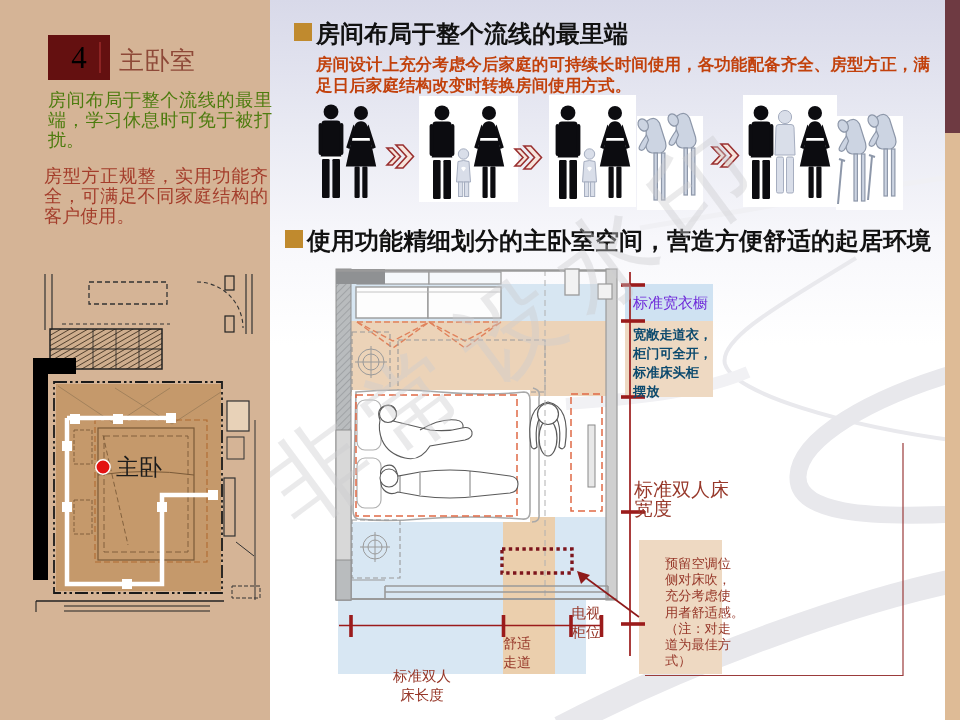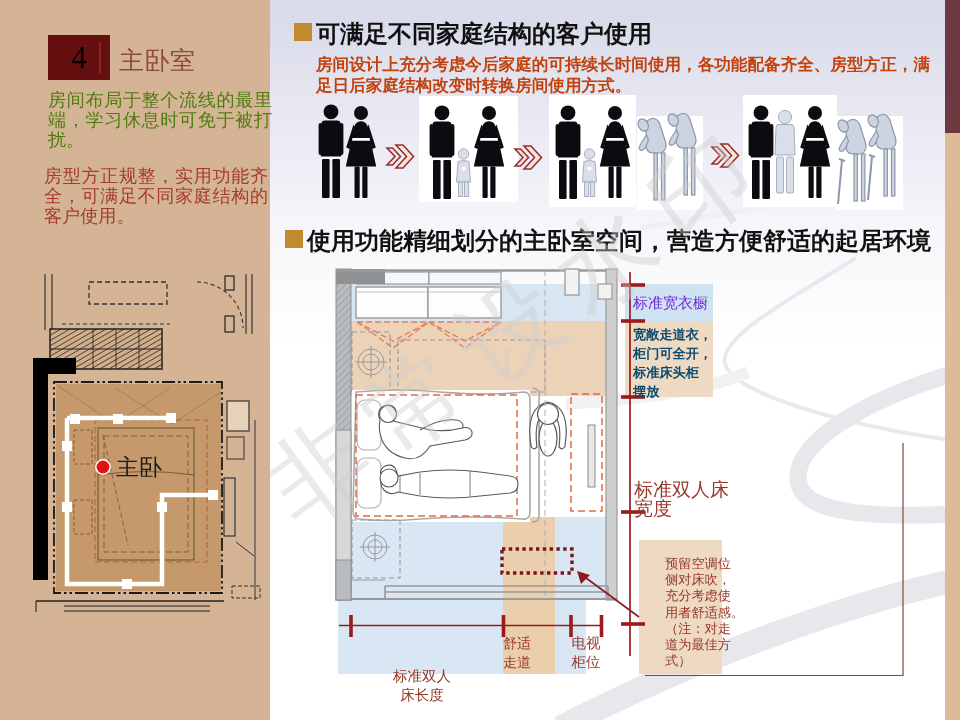--- a/index.html
+++ b/index.html
@@ -112,21 +112,21 @@
 <line x1="64" y1="611" x2="210" y2="611" stroke="#222" stroke-width="1.1"></line>
 <line x1="36" y1="601" x2="36" y2="612" stroke="#222" stroke-width="1.1"></line>
 </svg>
 
 <div class="abs" style="left:945px;top:0;width:15px;height:133px;background:#6e3a42;"></div>
 
 <div class="abs" style="left:945px;top:133px;width:15px;height:587px;background:#debb96;"></div>
 
 <div class="abs" style="left:294px;top:23px;width:18px;height:18px;background:#c08a2e;"></div>
 
-<div class="abs" style="left:316px;top:18px;color:#111;font-size:24px;font-weight:bold;">可满足不同家庭结构的客户使用</div>
+<div class="abs" style="left:316px;top:18px;color:#111;font-size:24px;font-weight:bold;">房间布局于整个流线的最里端</div>
 
 <div class="abs" style="left:316px;top:55px;width:640px;color:#c2410c;font-size:16.6px;line-height:20.8px;font-weight:bold;">房间设计上充分考虑今后家庭的可持续长时间使用，各功能配备齐全、房型方正，满<br>足日后家庭结构改变时转换房间使用方式。</div>
 
 <svg class="abs" style="left:300px;top:90px;" width="612" height="125" viewBox="300 90 612 125" id="figrow">
 <defs>
 <g id="manB">
 <circle cx="15" cy="7.8" r="7.4"></circle>
 <path d="M 5.5,20 Q 5.5,16.6 9,16.6 L 21,16.6 Q 24.5,16.6 24.5,20 L 25.2,53 L 4.8,53 Z"></path>
 <rect x="2.6" y="19" width="3.8" height="32" rx="1.9"></rect>
 <rect x="23.6" y="19" width="3.8" height="32" rx="1.9"></rect>
@@ -371,17 +371,17 @@
 <div class="abs" style="left:633px;top:294px;color:#6d28d9;font-size:15px;white-space:nowrap;">标准宽衣橱</div>
 <div class="abs" style="left:633px;top:325px;color:#0c4a6e;font-size:13.2px;line-height:19px;white-space:nowrap;font-weight:bold;">宽敞走道衣，<br>柜门可全开，<br>标准床头柜<br>摆放</div>
 
 <div class="abs" style="left:634px;top:444px;color:#97382a;font-size:19px;line-height:19px;white-space:nowrap;margin-top:36px;">标准双人床<br>宽度</div>
 <div class="abs" style="left:665px;top:556px;color:#97382a;font-size:13.2px;line-height:16.2px;white-space:nowrap;">预留空调位<br>侧对床吹，<br>充分考虑使<br>用者舒适感。<br>（注：对走<br>道为最佳方<br>式）</div>
 
 <div class="abs" style="left:386px;top:667px;width:72px;color:#97382a;font-size:14.5px;line-height:19px;text-align:center;">标准双人<br>床长度</div>
 
 <div class="abs" style="left:503px;top:634px;width:60px;color:#97382a;font-size:14px;line-height:19px;">舒适<br>走道</div>
 
-<div class="abs" style="left:556px;top:634px;width:60px;color:#97382a;font-size:14.5px;line-height:19px;text-align:center;">电视<br>柜位</div>
+<div class="abs" style="left:556px;top:604px;width:60px;color:#97382a;font-size:14.5px;line-height:19px;text-align:center;">电视<br>柜位</div>
 
 <svg class="abs" style="left:270px;top:0;pointer-events:none;" width="690" height="720" viewBox="270 0 690 720" id="watermark">
 <text x="0" y="0" transform="translate(299,529) rotate(-36.5)" font-size="100" letter-spacing="19" fill="#cccccf" opacity="0.4" font-family="Liberation Serif,serif">非常设水印</text>
 </svg>
 
 </body></html>

